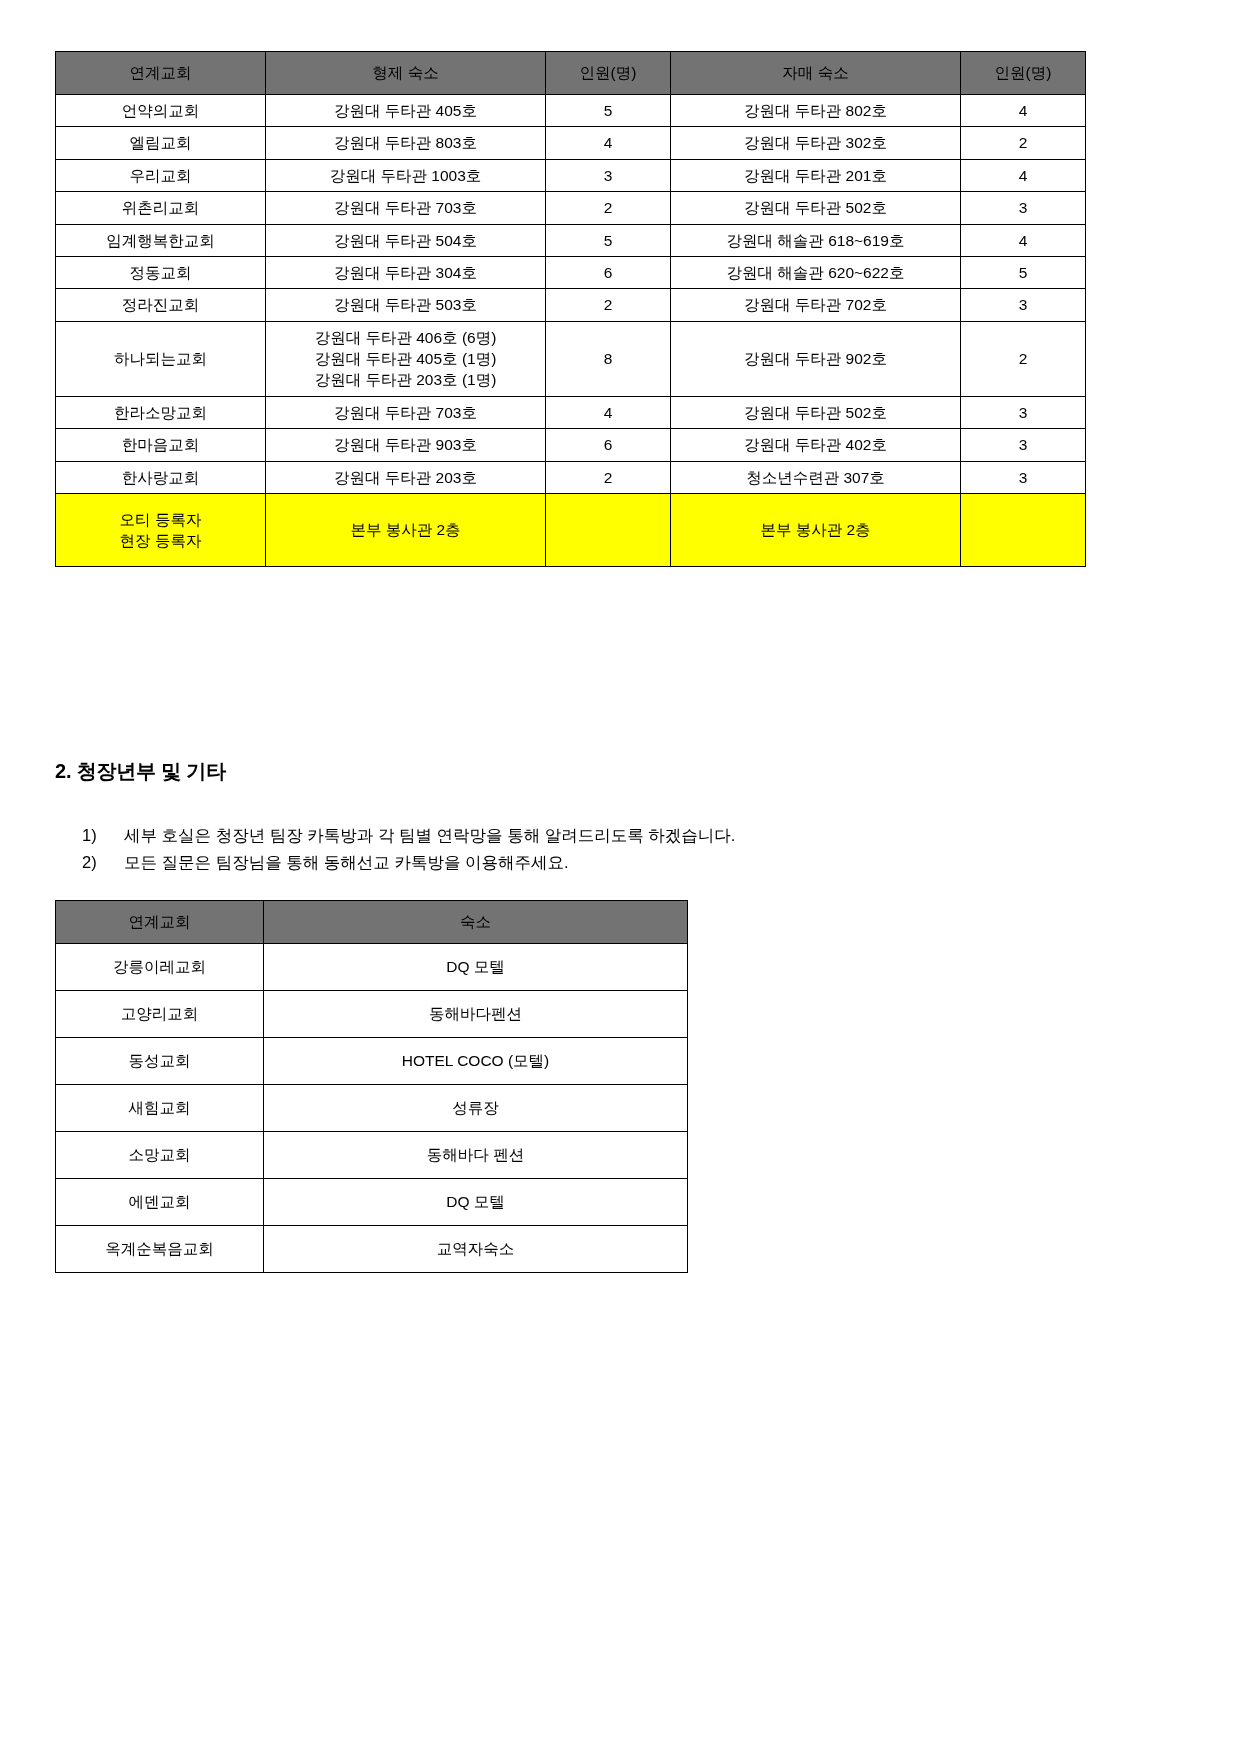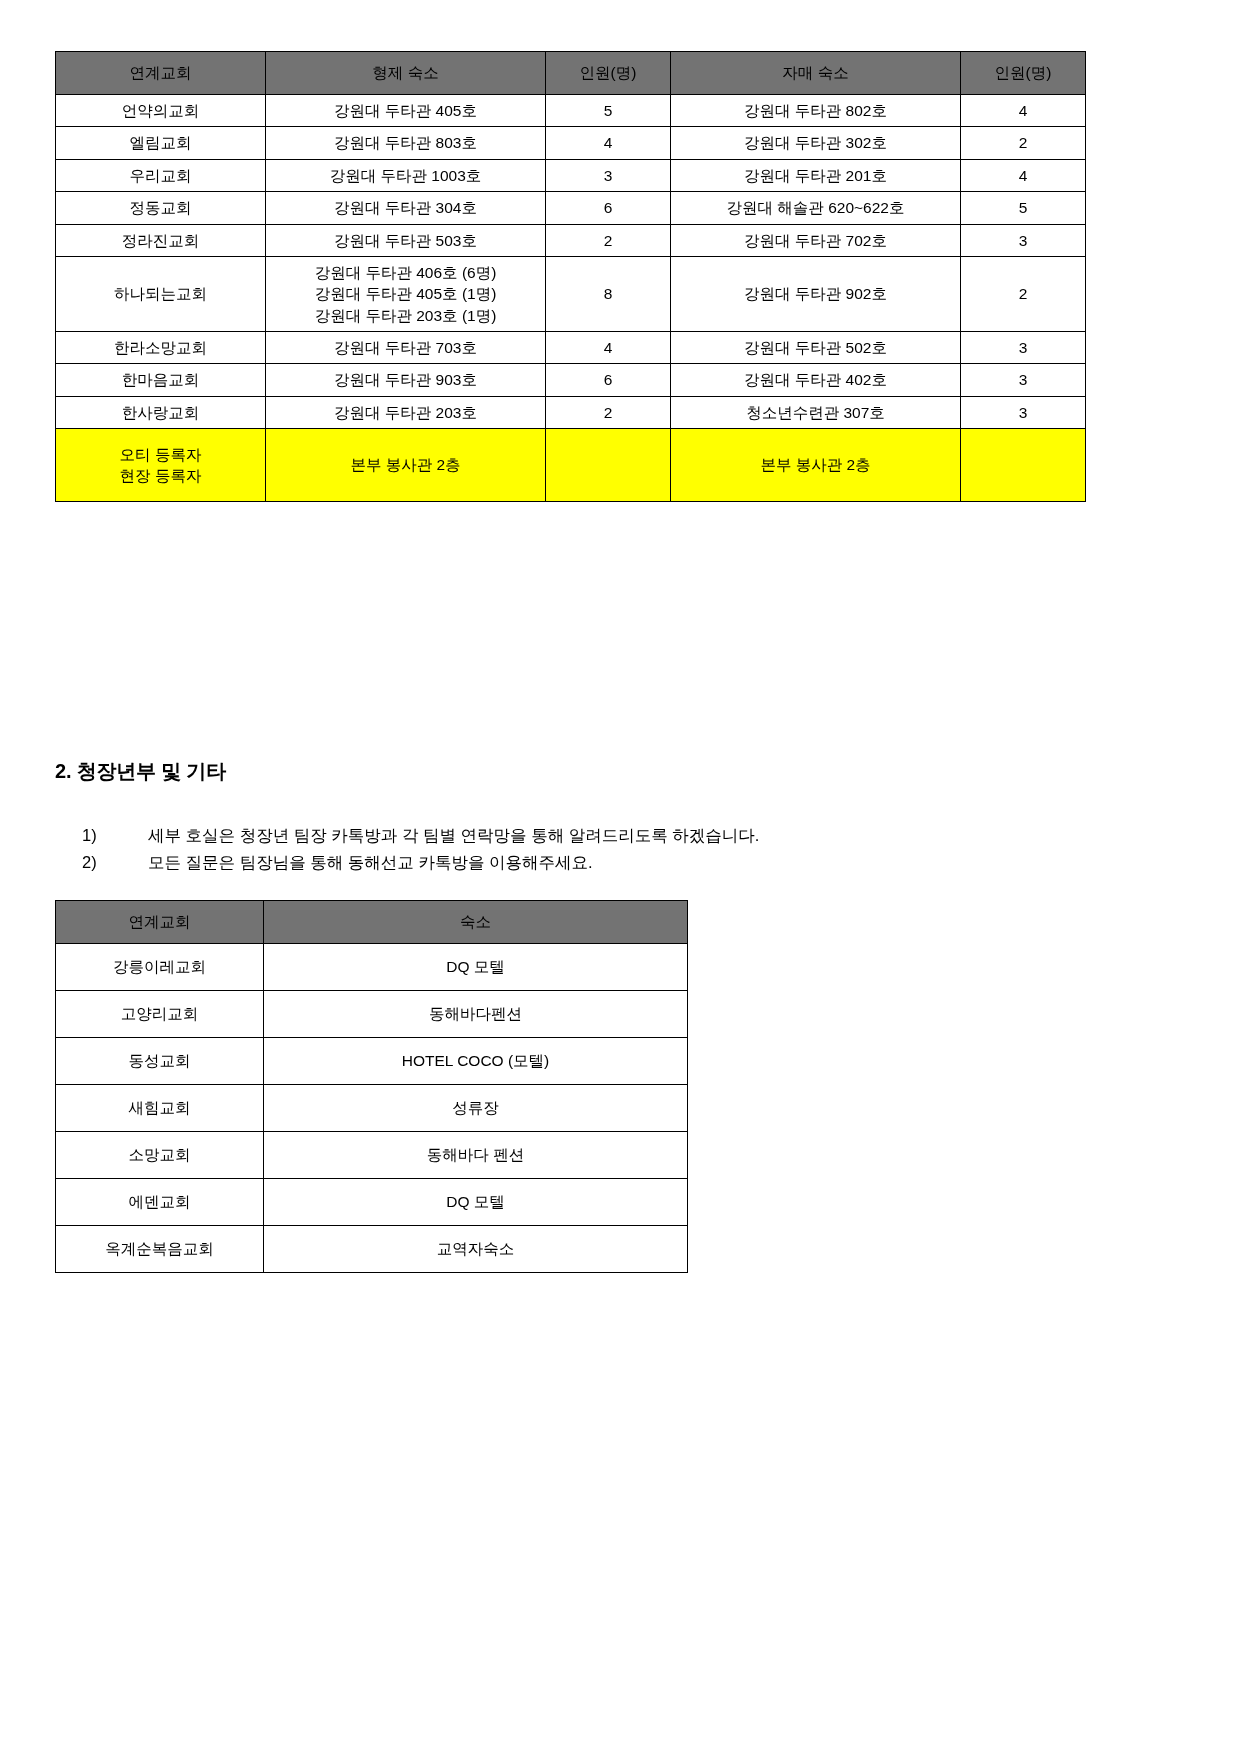--- a/index.html
+++ b/index.html
@@ -86,21 +86,21 @@
   }
   .note-row {
     display: flex;
     align-items: baseline;
   }
   .note-marker {
     width: 42px;
     flex: 0 0 42px;
     text-align: left;
   }
-  .note-text { flex: 1 1 auto; margin-left: 24px; }
+  .note-text { flex: 1 1 auto; }
 
   
   .t2-wrap {
     position: absolute;
     left: 55px;
     top: 900px;
     width: 632px;
   }
   .t2 col.c-church2 { width: 208px; }
   .t2 col.c-lodge2  { width: 424px; }
@@ -145,20 +145,34 @@
             <td>2</td>
           </tr>
           <tr>
             <td>우리교회</td>
             <td>강원대 두타관 1003호</td>
             <td>3</td>
             <td>강원대 두타관 201호</td>
             <td>4</td>
           </tr>
           <tr>
+            <td>위촌리교회</td>
+            <td>강원대 두타관 703호</td>
+            <td>2</td>
+            <td>강원대 두타관 502호</td>
+            <td>3</td>
+          </tr>
+          <tr>
+            <td>임계행복한교회</td>
+            <td>강원대 두타관 504호</td>
+            <td>5</td>
+            <td>강원대 해솔관 618~619호</td>
+            <td>4</td>
+          </tr>
+          <tr>
             <td>정동교회</td>
             <td>강원대 두타관 304호</td>
             <td>6</td>
             <td>강원대 해솔관 620~622호</td>
             <td>5</td>
           </tr>
           <tr>
             <td>정라진교회</td>
             <td>강원대 두타관 503호</td>
             <td>2</td>

